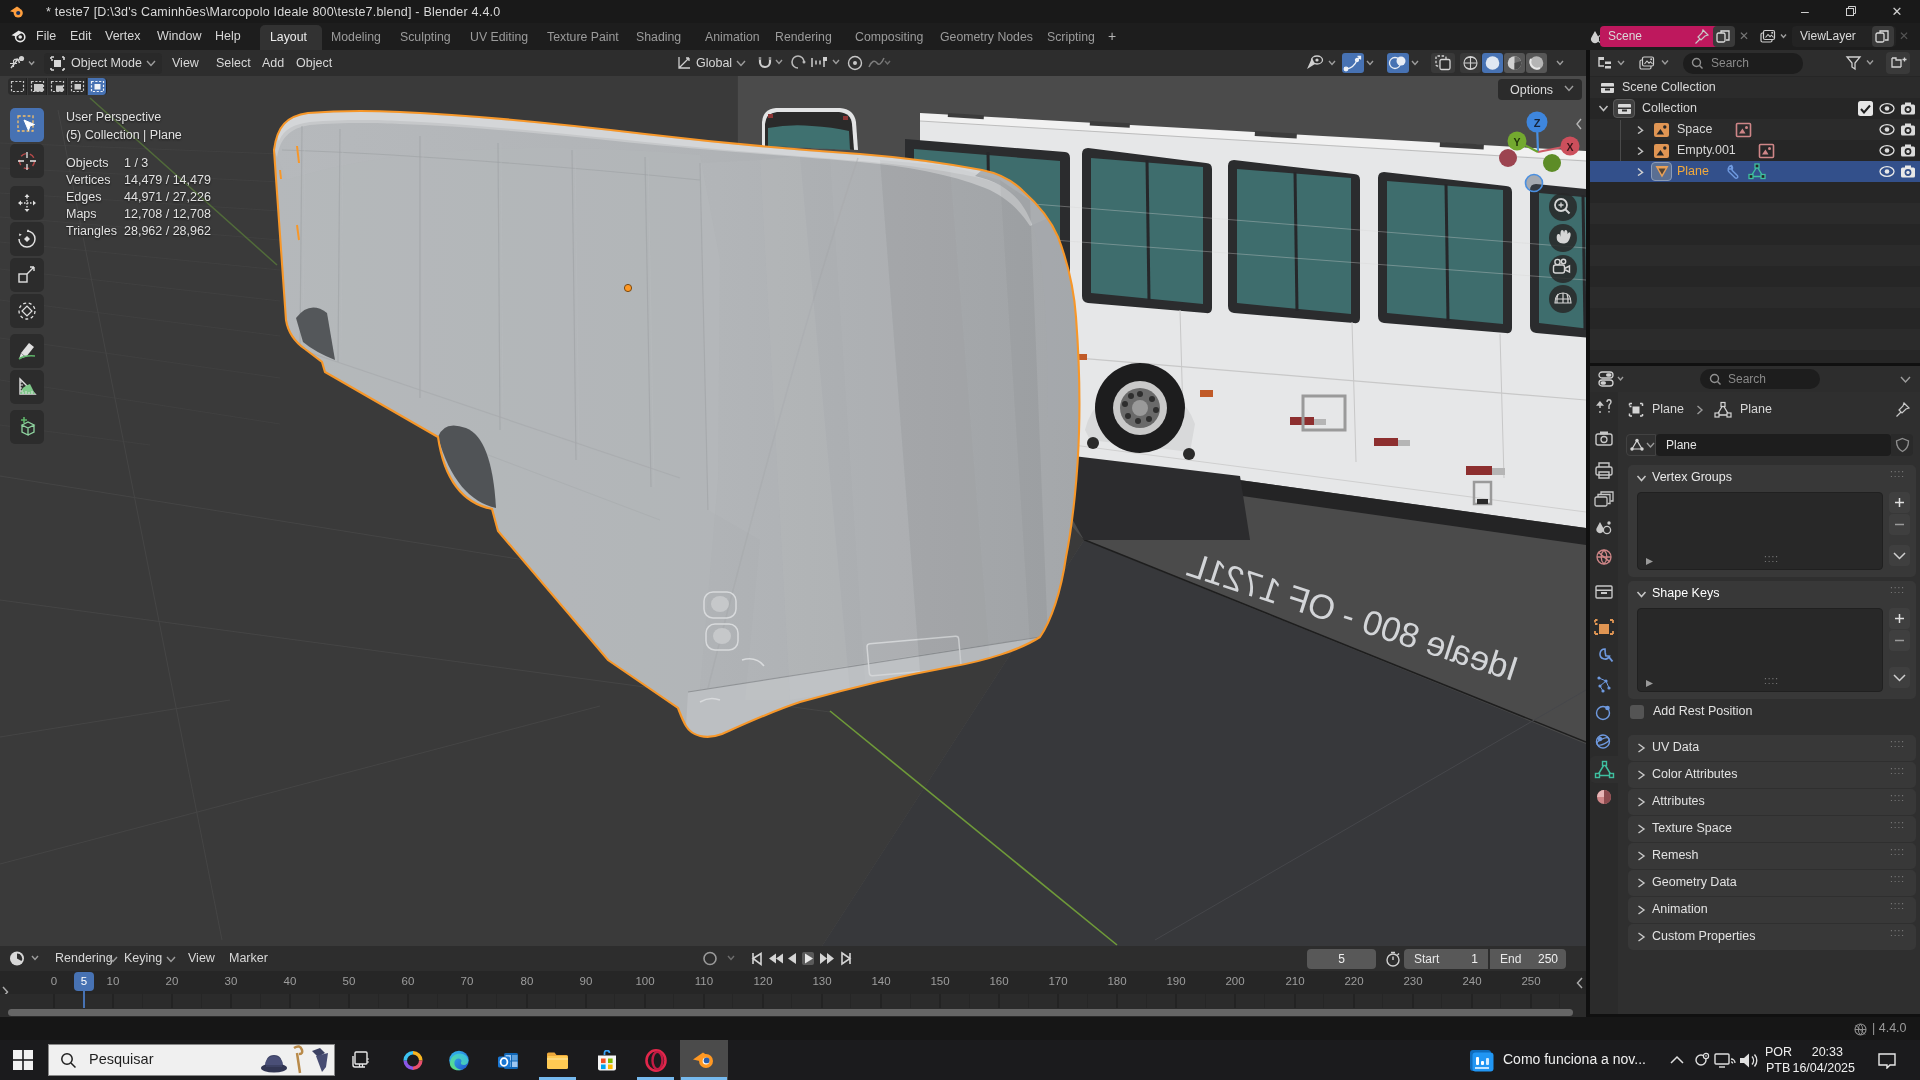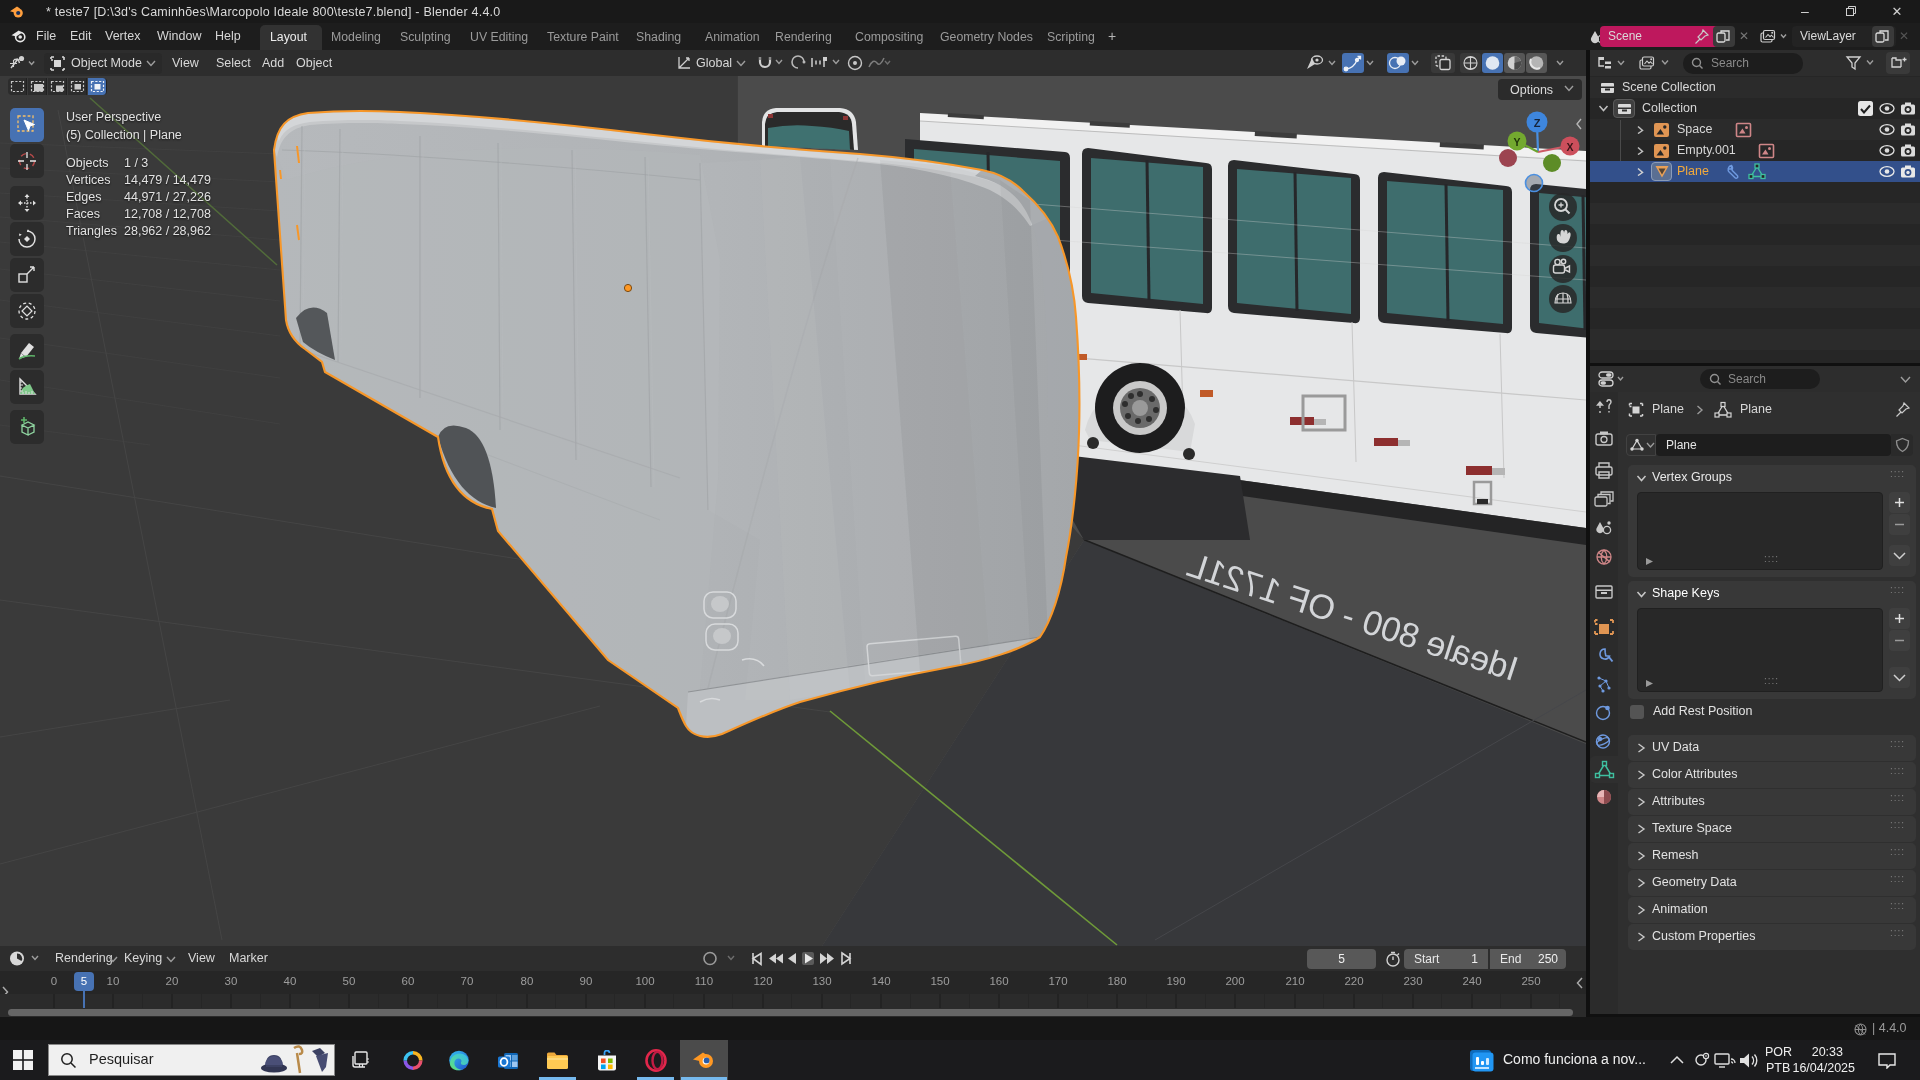--- a/index.html
+++ b/index.html
@@ -428,21 +428,21 @@
 
   <div class="abs" id="stats">
     <div style="position:absolute;left:66px;top:110px">User Perspective</div>
     <div style="position:absolute;left:66px;top:128px">(5) Collection | Plane</div>
     <div style="position:absolute;left:66px;top:156px">Objects</div>
       <div style="position:absolute;left:124px;top:156px">1 / 3</div>
     <div style="position:absolute;left:66px;top:173px">Vertices</div>
       <div style="position:absolute;left:124px;top:173px">14,479 / 14,479</div>
     <div style="position:absolute;left:66px;top:190px">Edges</div>
       <div style="position:absolute;left:124px;top:190px">44,971 / 27,226</div>
-    <div style="position:absolute;left:66px;top:207px">Faces</div>
+    <div style="position:absolute;left:66px;top:207px">Maps</div>
       <div style="position:absolute;left:124px;top:207px">12,708 / 12,708</div>
     <div style="position:absolute;left:66px;top:224px">Triangles</div>
       <div style="position:absolute;left:124px;top:224px">28,962 / 28,962</div>
   </div>
 
   <div class="abs hdr" id="vph">
 
     <svg class="abs" style="left:8px;top:4px" width="30" height="18" viewBox="0 0 30 18">
       <path d="M3,14 L10,5 M10,5 l1.5,4 M10,5 l-4.2,0.8" stroke="#d2d2d2" stroke-width="1.4" fill="none"></path>
       <circle cx="13.5" cy="4.5" r="2.6" fill="#d2d2d2"></circle>

